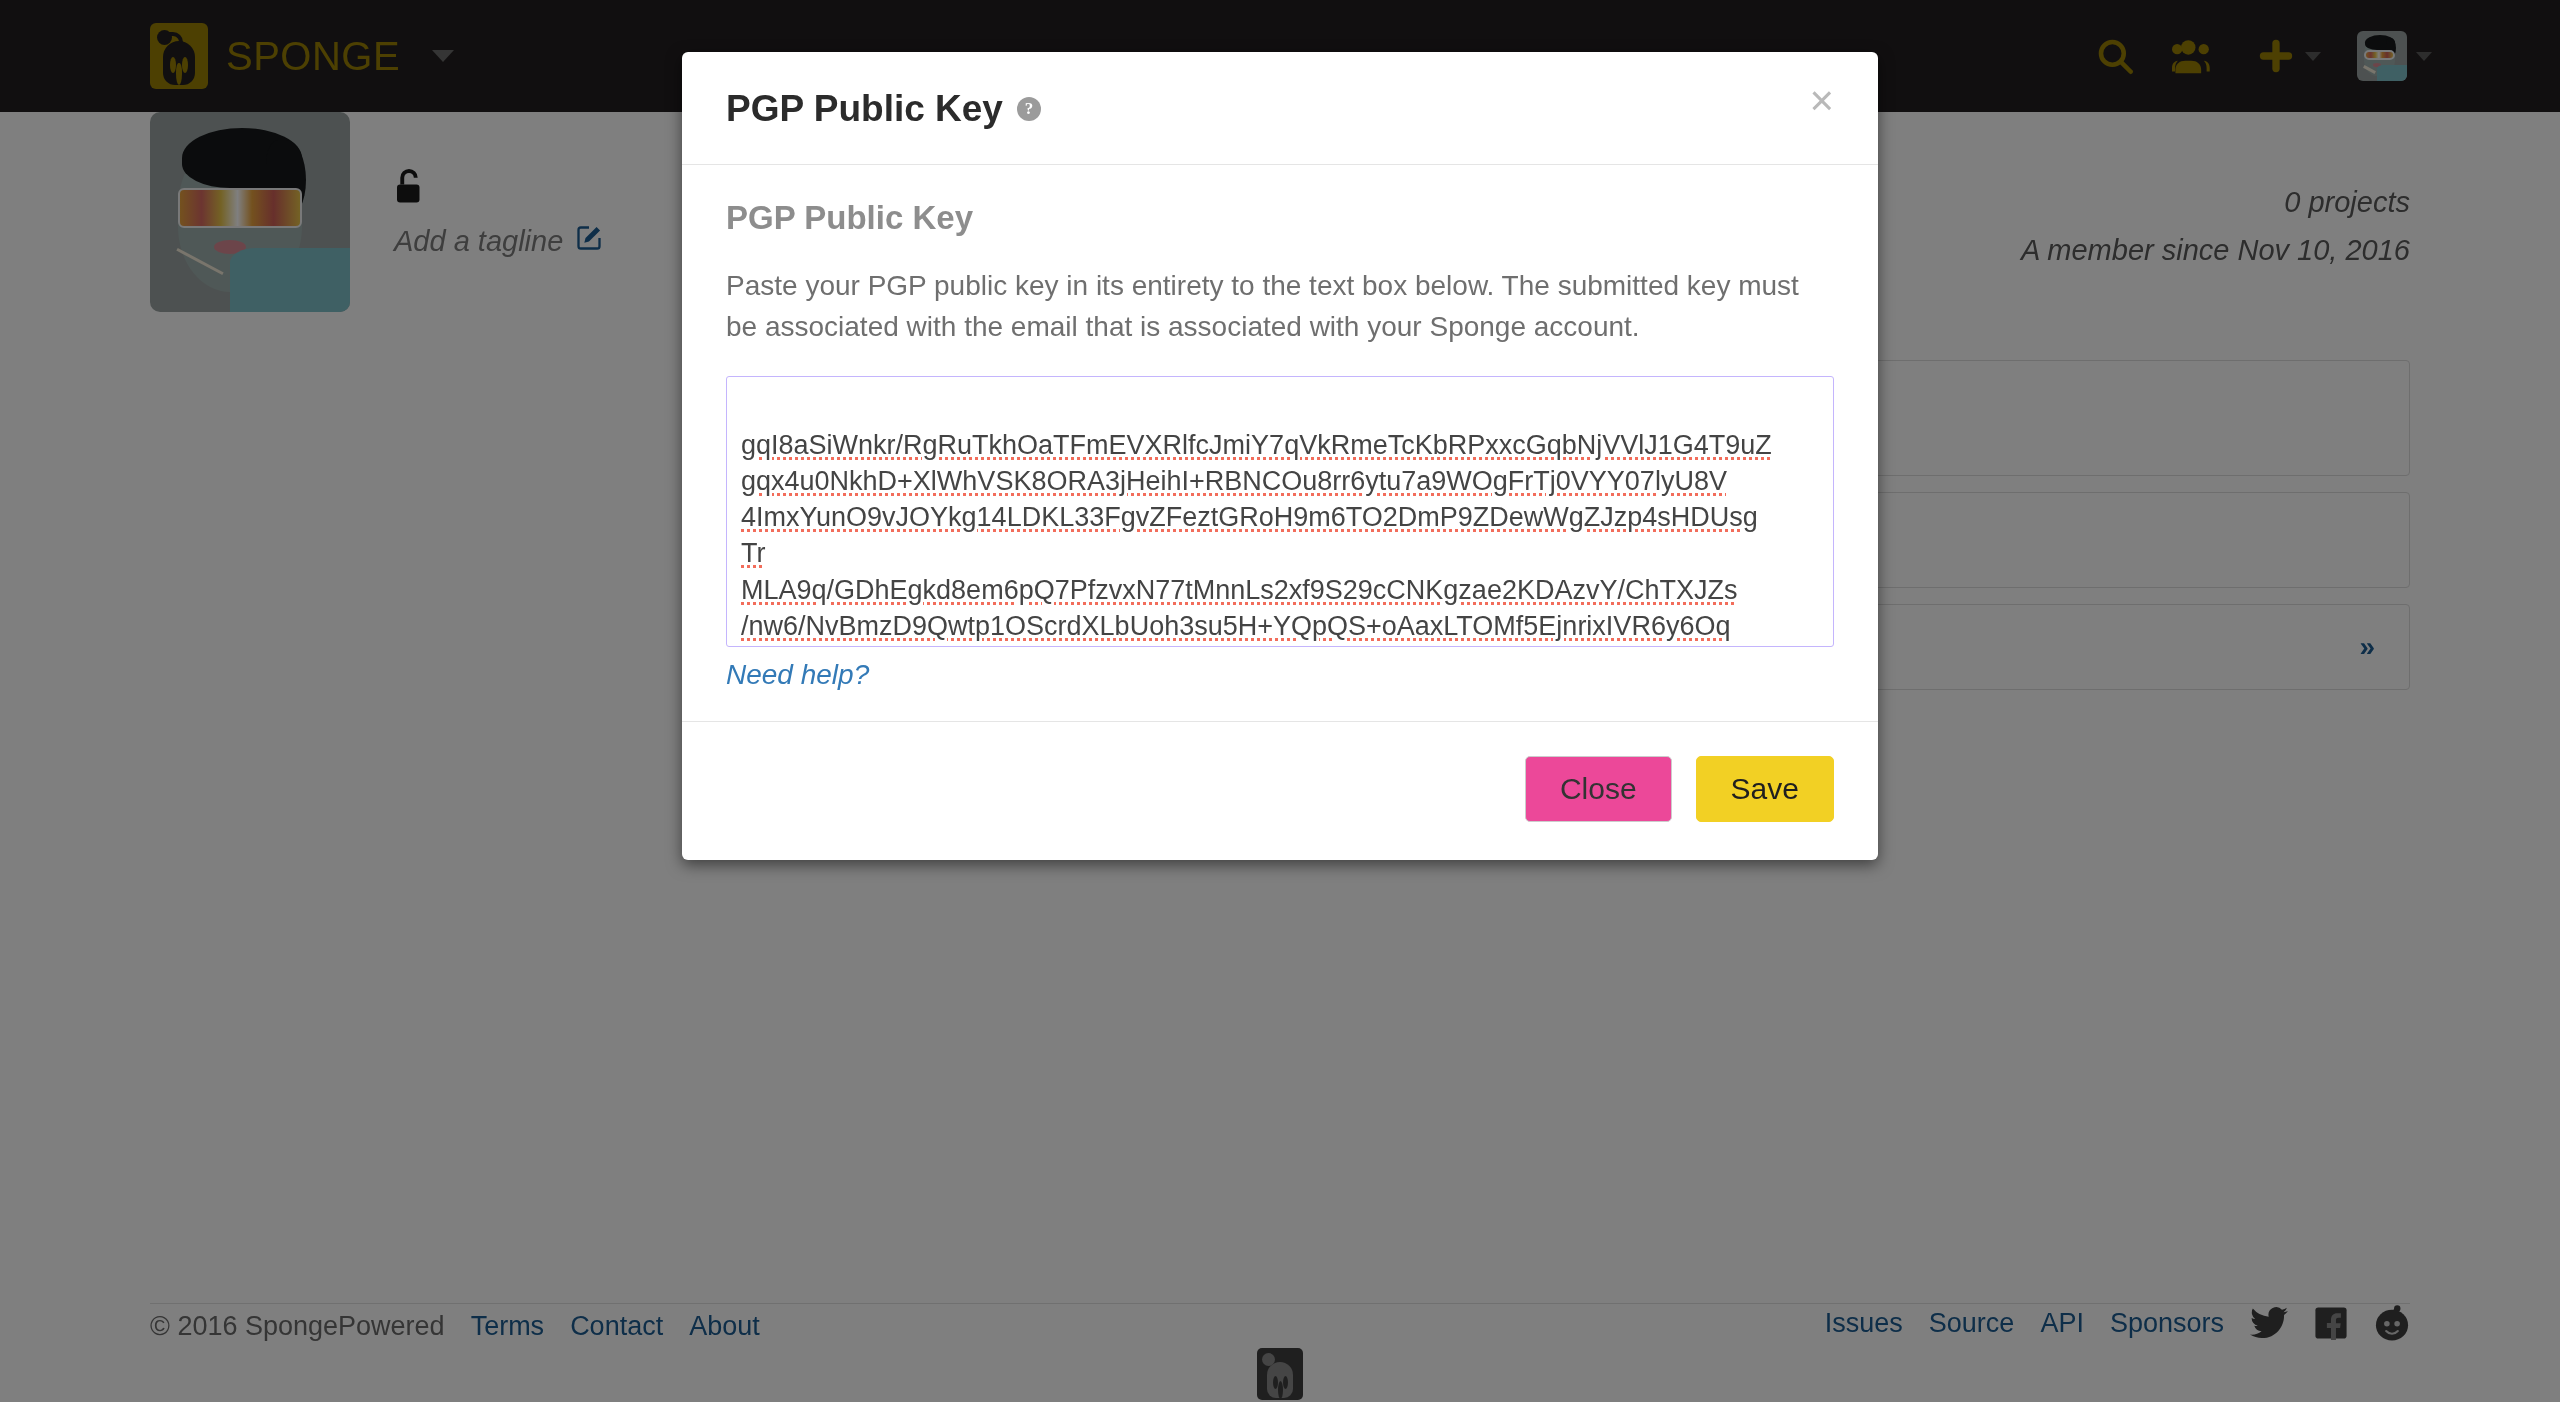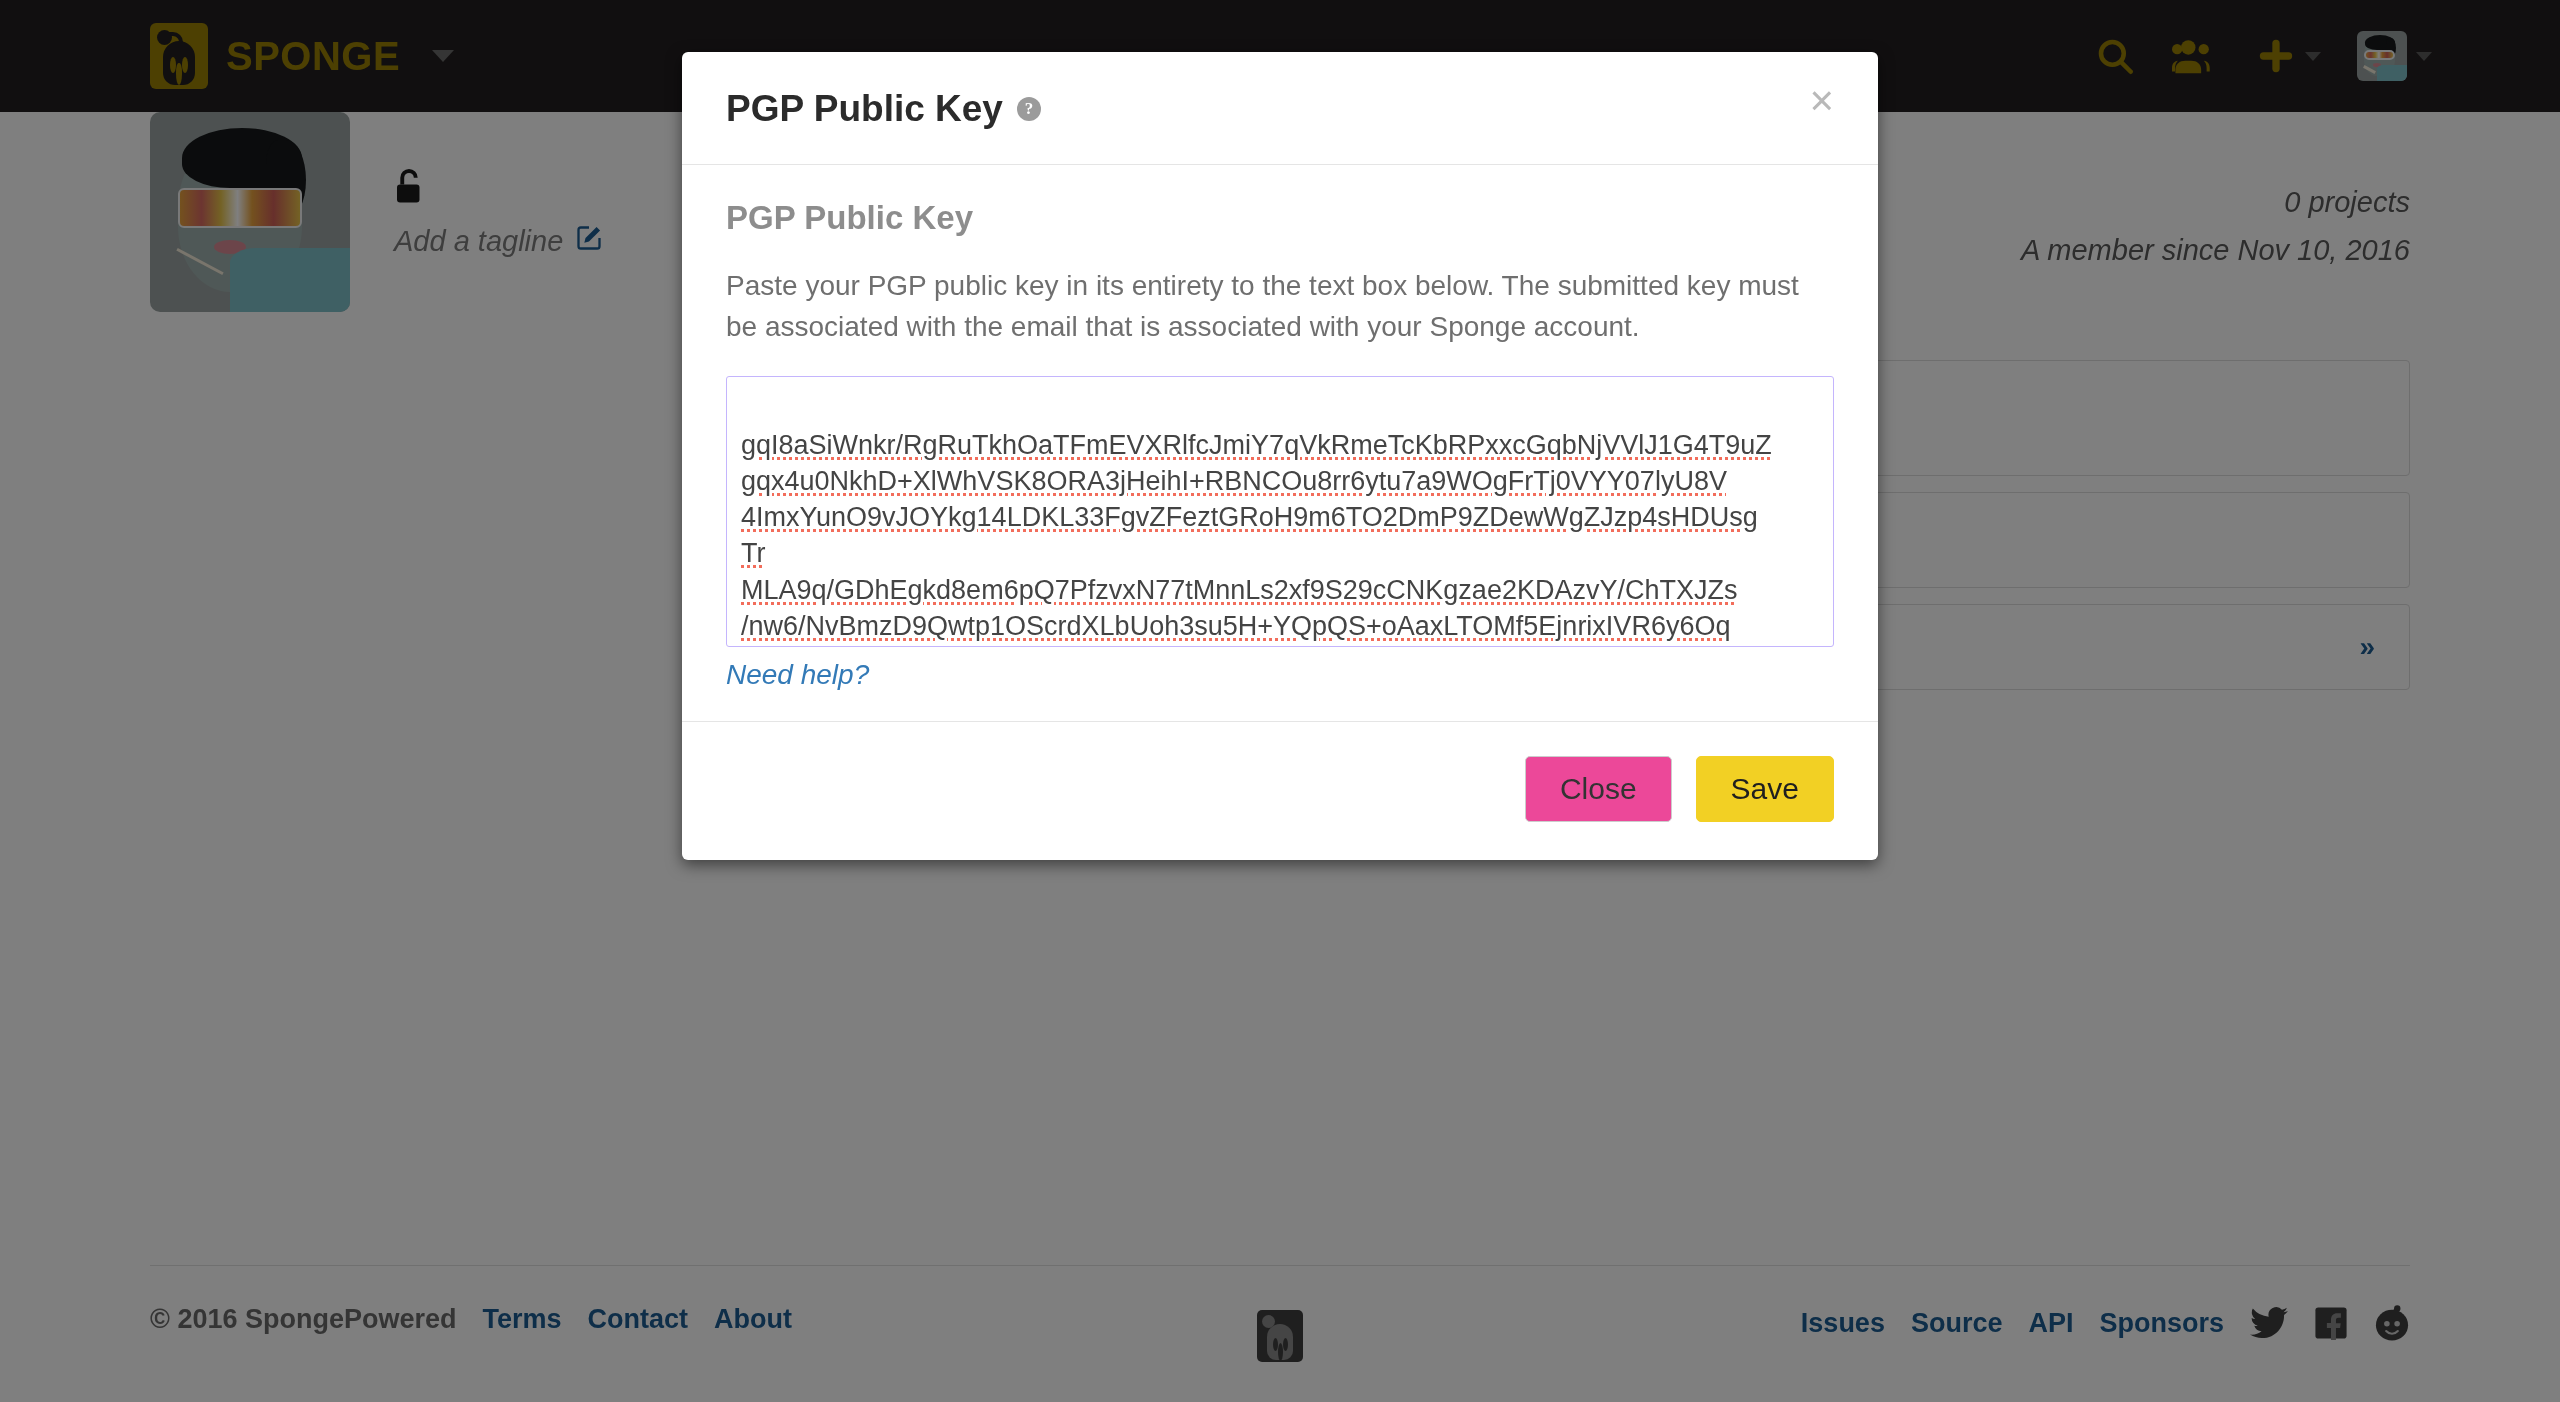--- a/index.html
+++ b/index.html
@@ -84,21 +84,21 @@
     position: absolute;
     left: 26px; top: 40px;
     width: 6px; height: 22px;
     background: #9a8104;
     border-radius: 50% 50% 60% 60%;
   }
 
   .brand-text {
     color: #9a8104;
     font-size: 40px;
-    font-weight: bold;
+    font-weight: normal;
     letter-spacing: 0.5px;
   }
   .caret-down {
     width: 0; height: 0;
     border-left: 11px solid transparent;
     border-right: 11px solid transparent;
     border-top: 12px solid #6a6a6a;
     margin-left: 14px;
   }
 
@@ -249,24 +249,22 @@
     color: #1d5d92;
     font-size: 28px;
     font-weight: bold;
   }
 
   .site-footer {
     position: absolute;
     left: 150px; right: 150px;
     bottom: 60px;
     border-top: 1px solid #e1e1e1;
-    padding-top: 38px;
-    display: flex;
-    align-items: flex-start;
-    font-weight: bold;
+    display: flex;
+    align-items: flex-end;
   }
   .footer-left {
     display: flex;
     align-items: baseline;
     gap: 26px;
     font-size: 27px;
   }
   .footer-copy { color: #6b6b6b; }
   .footer-link { color: #1d5d92; text-decoration: none; }
   .footer-logo {

